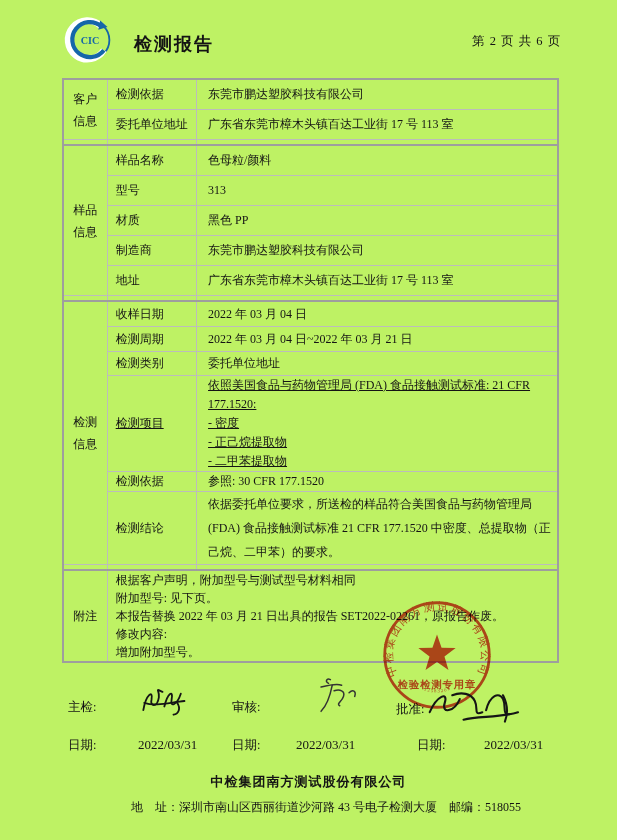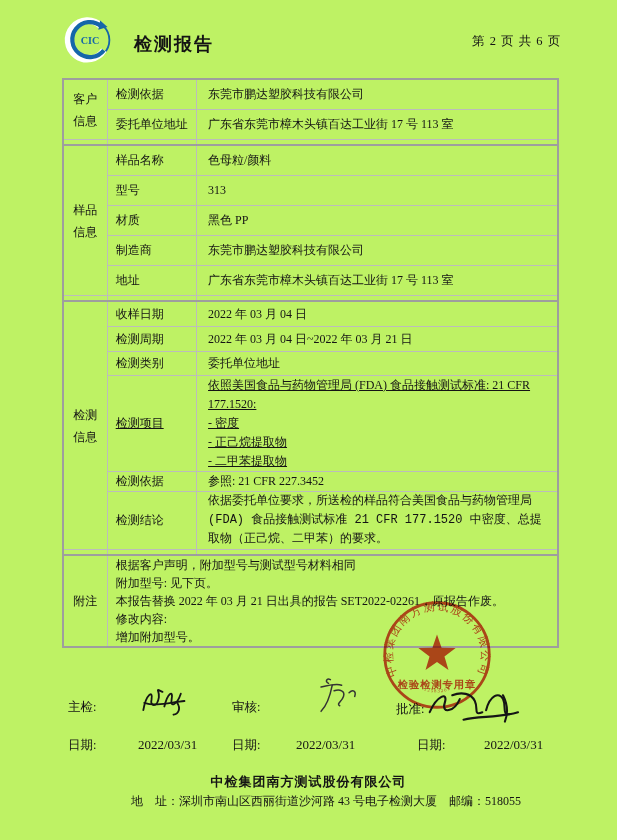--- a/index.html
+++ b/index.html
@@ -26,37 +26,37 @@
   table.report td.sec{width:42px;text-align:center;padding:0;white-space:pre-line;line-height:22px;}
   table.report td.lbl{width:87px;}
   table.report td.val{width:348px;padding-left:11px;}
   tr.h30 td{height:29px;}
   tr.h25 td{height:24px;}
   tr.h24 td{height:23px;}
   td.ml{white-space:pre-line;line-height:19px;padding-top:2px;padding-bottom:2px;}
   tr.items td{height:93px;text-decoration:underline;}
   tr.h20 td{height:19px;}
   tr.concl td{height:46px;}
-  td.concl-txt{line-height:19px;padding-top:3px;padding-bottom:3px;padding-right:8px;font-family:Liberation Mono, monospace;}
+  td.concl-txt{line-height:24px;padding-top:3px;padding-bottom:3px;padding-right:8px;}
   tr.gap td{height:4px;padding:0;border-top:1px solid var(--line);border-bottom:2px solid var(--line-dark);}
   tr.notes td{height:89px;}
   td.notes-txt{white-space:pre-line;line-height:18px;padding-left:8px;padding-top:3px;}
 
   
   .sig-label{position:absolute;font-size:12.5px;}
   .sig-date-val{position:absolute;font-size:13px;}
   .sig-svg{position:absolute;}
 
   
   .seal{position:absolute;left:381px;top:599px;width:112px;height:112px;mix-blend-mode:multiply;opacity:.92;z-index:5;}
 
   
   .footer{position:absolute;left:0;top:773px;width:617px;text-align:center;}
   .f-company{font-size:13px;font-weight:bold;letter-spacing:1px;}
-  .f-line{font-size:12px;margin-top:2px;padding-left:35px;}
+  .f-line{font-size:12px;margin-top:8px;padding-left:35px;}
   .f-link{color:var(--link-blue);text-decoration:underline;font-family:"Liberation Mono","DejaVu Sans Mono",monospace;font-size:11px;}
 </style>
 </head>
 <body>
 
 <div class="page">
 
   <svg class="hdr-logo" viewBox="0 0 60 52">
     <circle cx="30" cy="26" r="21" style="fill:none;stroke:var(--logo-blue);stroke-width:2"></circle>
     <path d="M42,11 A21,21 0 1 0 45,37" style="fill:none;stroke:#ffffff;stroke-width:7"></path>
@@ -136,21 +136,21 @@
     <tr class="items">
       <td class="lbl">检测项目</td>
       <td class="val ml">依照美国食品与药物管理局 (FDA) 食品接触测试标准: 21 CFR
 177.1520:
 -  密度
 -  正己烷提取物
 -  二甲苯提取物</td>
     </tr>
     <tr class="h20">
       <td class="lbl">检测依据</td>
-      <td class="val">参照: 21 CFR 227.3452</td>
+      <td class="val">参照: 30 CFR 177.1520</td>
     </tr>
     <tr class="concl">
       <td class="lbl">检测结论</td>
       <td class="val concl-txt">依据委托单位要求，所送检的样品符合美国食品与药物管理局 (FDA) 食品接触测试标准 21 CFR 177.1520 中密度、总提取物（正己烷、二甲苯）的要求。</td>
     </tr>
     <tr class="gap">
           <td></td>
           <td></td>
           <td></td>
         </tr>

